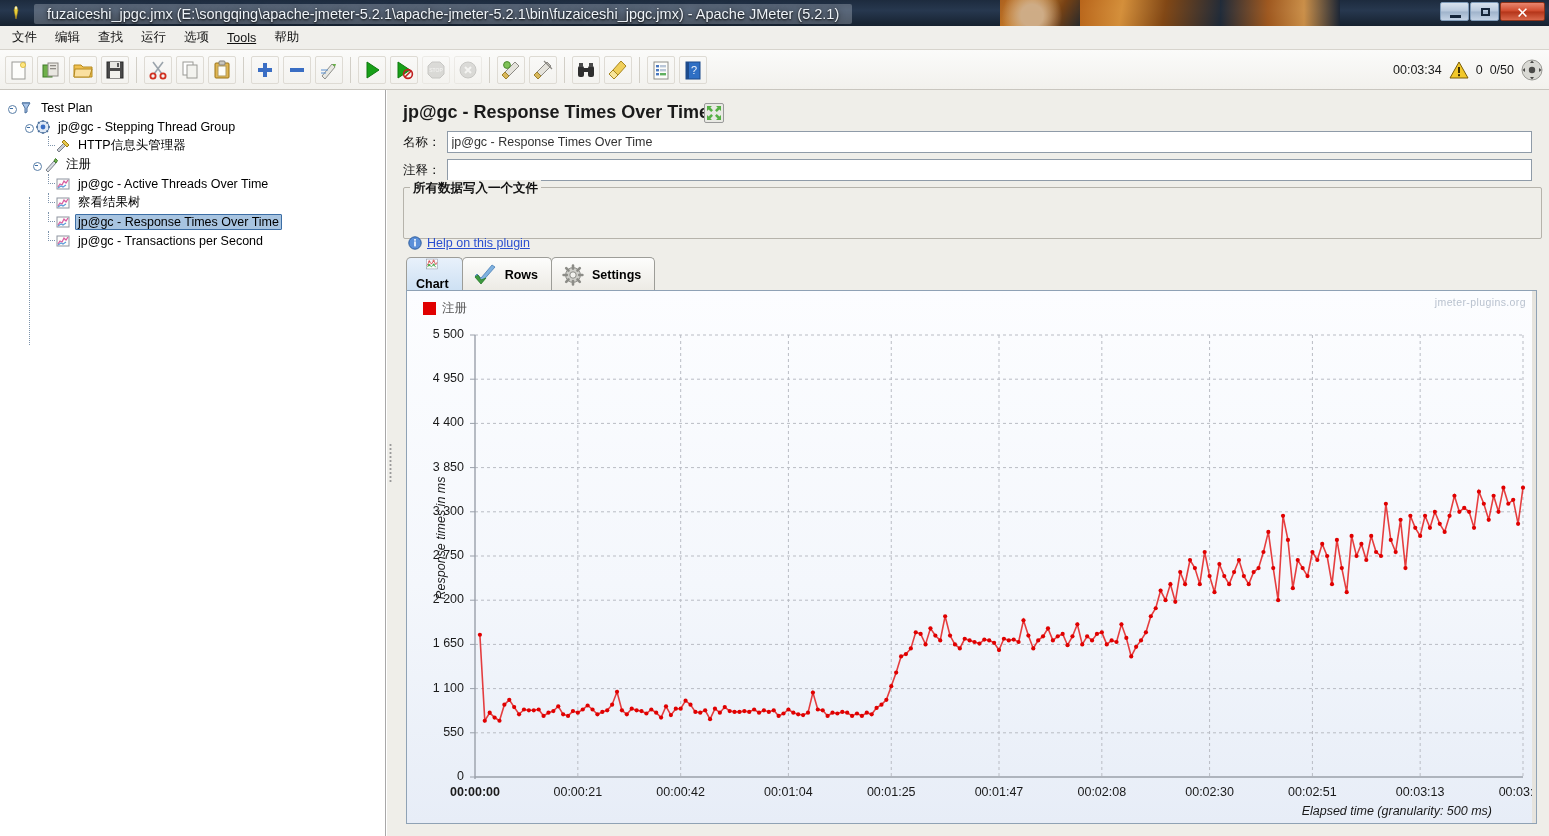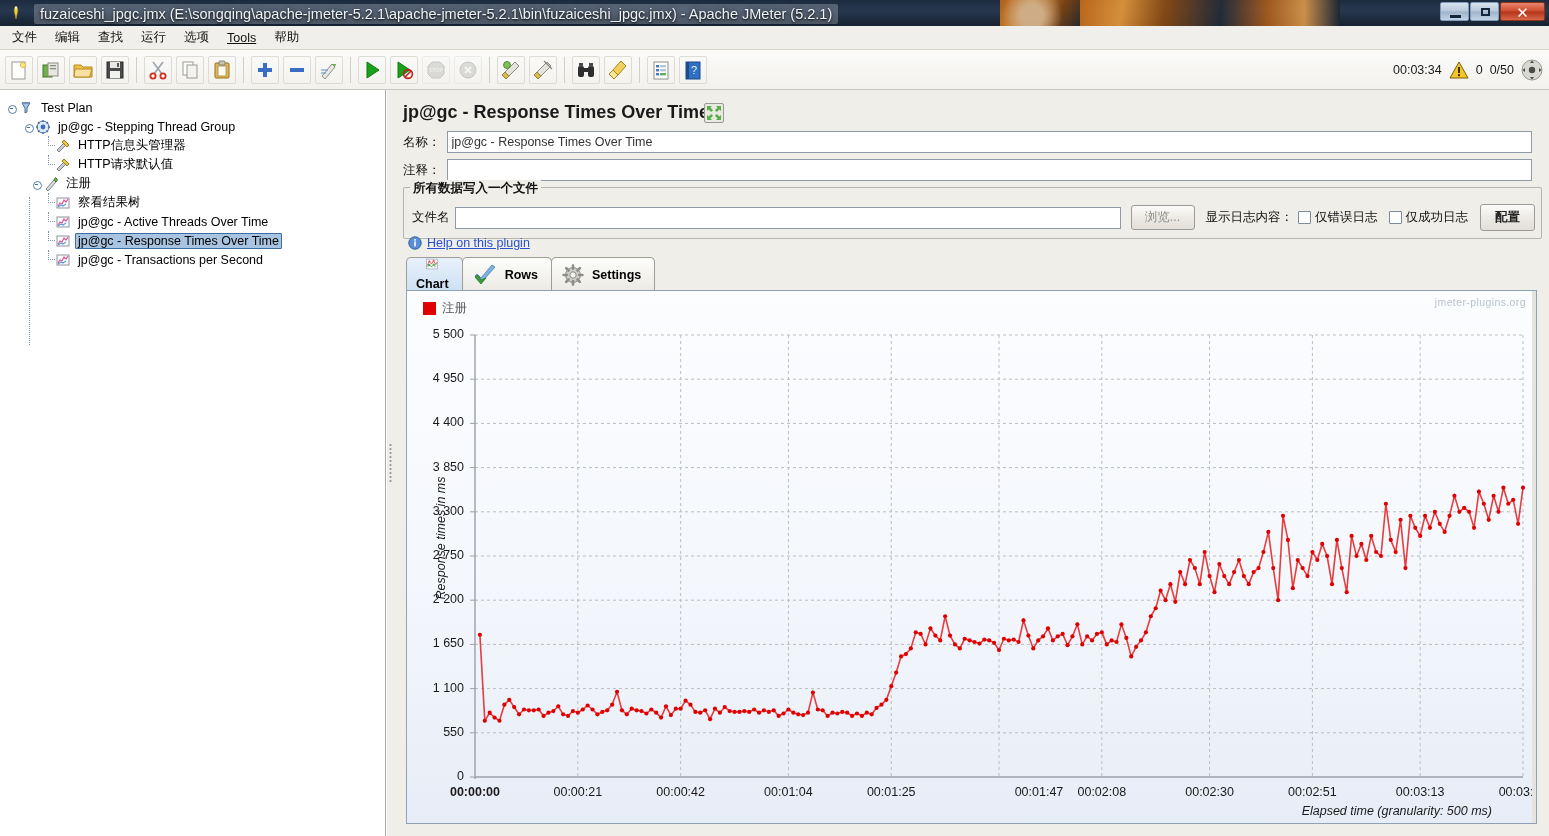--- a/index.html
+++ b/index.html
@@ -31,21 +31,21 @@
   }
   #titlebar .photo3{
     position:absolute; left:1220px; top:0; width:120px; height:26px;
     background:linear-gradient(90deg,#1f2a38 0%,#b5601a 40%,#e8a04a 70%,#1b2433 100%);
     opacity:.85;
   }
   #title-text{
     position:absolute; left:34px; top:4px; height:20px; line-height:20px;
     font-size:14.5px; color:#eef3f8; white-space:nowrap;
     text-shadow:0 1px 2px rgba(0,0,0,.9), 0 0 6px rgba(0,0,0,.7);
-    background:rgba(210,216,224,0.30); padding:0 6px; border-radius:2px;
+    background:rgba(210,216,224,0.30); padding:0 13px; border-radius:2px;
   }
   #app-icon{
     position:absolute; left:8px; top:5px; width:16px; height:16px;
   }
   .winbtns{ position:absolute; right:4px; top:2px; display:flex; gap:1px; }
   .winbtn{
     width:29px; height:19px; border:1px solid #7f9bb9;
     background:linear-gradient(180deg,#d9e3ee 0%,#b7c7db 48%,#9fb3cb 52%,#c3d2e4 100%);
     border-radius:2px; position:relative; cursor:default;
   }
@@ -484,30 +484,20 @@
       <span class="t-elbow"></span>
       <span class="t-icon">
         <svg width="16" height="16" viewBox="0 0 16 16">
           <path d="M2 12 L9 5 L11 7 L4 14 Z" fill="#c9cdd4" stroke="#7c828b"></path>
           <path d="M9 2 L14 7 L12 9 L7 4 Z" fill="#e8c84a" stroke="#9c7d14"></path>
         </svg>
       </span>
       <span class="tnode-label">HTTP信息头管理器</span>
     </div>
 
-    <div class="tree-row" style="padding-left:43px;">
-      <span class="t-elbow"></span>
-      <span class="t-icon">
-        <svg width="16" height="16" viewBox="0 0 16 16">
-          <path d="M2 12 L9 5 L11 7 L4 14 Z" fill="#c9cdd4" stroke="#7c828b"></path>
-          <path d="M9 2 L14 7 L12 9 L7 4 Z" fill="#e8c84a" stroke="#9c7d14"></path>
-        </svg>
-      </span>
-      <span class="tnode-label">HTTP请求默认值</span>
-    </div>
 
     <div class="tree-row" style="padding-left:31px;">
       <span class="t-handle plus"></span>
       <span class="t-icon">
         <svg width="16" height="16" viewBox="0 0 16 16">
           <path d="M3 13 L11 4 L13 6 L5 15 Z" fill="#d7dce3" stroke="#7c828b"></path>
           <path d="M11 4 L13 6 L14.5 3.5 L12.5 1.5 Z" fill="#6cb24a" stroke="#3f7a28"></path>
         </svg>
       </span>
       <span class="tnode-label">注册</span>
@@ -515,33 +505,33 @@
 
     <div class="tree-row" style="padding-left:43px;">
       <span class="t-elbow"></span>
       <span class="t-icon">
         <svg width="16" height="16" viewBox="0 0 16 16">
           <rect x="2" y="3" width="12" height="10" fill="#fdfdfb" stroke="#8d93a0"></rect>
           <polyline points="3,11 5,8 7,9 9,5 11,7 13,4" fill="none" stroke="#d85ca0" stroke-width="1.3"></polyline>
           <polyline points="3,12 6,10 8,11 11,9" fill="none" stroke="#5a9ad8" stroke-width="1.1"></polyline>
         </svg>
       </span>
-      <span class="tnode-label">察看结果树</span>
+      <span class="tnode-label">jp@gc - Active Threads Over Time</span>
     </div>
 
     <div class="tree-row" style="padding-left:43px;">
       <span class="t-elbow"></span>
       <span class="t-icon">
         <svg width="16" height="16" viewBox="0 0 16 16">
           <rect x="2" y="3" width="12" height="10" fill="#fdfdfb" stroke="#8d93a0"></rect>
           <polyline points="3,11 5,8 7,9 9,5 11,7 13,4" fill="none" stroke="#d85ca0" stroke-width="1.3"></polyline>
           <polyline points="3,12 6,10 8,11 11,9" fill="none" stroke="#5a9ad8" stroke-width="1.1"></polyline>
         </svg>
       </span>
-      <span class="tnode-label">jp@gc - Active Threads Over Time</span>
+      <span class="tnode-label">察看结果树</span>
     </div>
 
     <div class="tree-row sel" style="padding-left:43px;">
       <span class="t-elbow"></span>
       <span class="t-icon">
         <svg width="16" height="16" viewBox="0 0 16 16">
           <rect x="2" y="3" width="12" height="10" fill="#fdfdfb" stroke="#8d93a0"></rect>
           <polyline points="3,11 5,8 7,9 9,5 11,7 13,4" fill="none" stroke="#d85ca0" stroke-width="1.3"></polyline>
           <polyline points="3,12 6,10 8,11 11,9" fill="none" stroke="#5a9ad8" stroke-width="1.1"></polyline>
         </svg>
@@ -584,31 +574,20 @@
     </div>
 
     <div class="field-row" style="left:9px; top:69px; width:1139px;">
       <span class="field-label">注释：</span>
       <input class="txtinput" style="width: 1085px; margin-left: 6px;" value="">
     </div>
 
     <div id="groupbox"></div>
     <div id="groupbox-title">所有数据写入一个文件</div>
 
-    <div class="field-row" style="left:18px; top:114px;">
-      <span class="field-label">文件名</span>
-      <input class="txtinput" style="width: 666px; margin-left: 5px;" value="">
-      <button class="jbtn" style="width:64px; margin-left:10px; color:#8d8d88;">浏览...</button>
-      <span class="field-label" style="margin-left:11px;">显示日志内容：</span>
-      <span class="chk" style="margin-left:5px;"></span>
-      <span class="field-label" style="margin-left:4px;">仅错误日志</span>
-      <span class="chk" style="margin-left:11px;"></span>
-      <span class="field-label" style="margin-left:4px;">仅成功日志</span>
-      <button class="jbtn" style="margin-left:12px; padding:4px 14px; font-weight:bold;">配置</button>
-    </div>
 
     <div id="helplink" style="left:14px; top:146px;">
       <svg width="14" height="14" viewBox="0 0 14 14">
         <circle cx="7" cy="7" r="6.2" fill="#5b8fd8" stroke="#2f5e9e"></circle>
         <rect x="6.2" y="5.4" width="1.6" height="5" fill="#fff"></rect>
         <rect x="6.2" y="3" width="1.6" height="1.7" fill="#fff"></rect>
       </svg>
       <a href="#">Help on this plugin</a>
     </div>
 
@@ -911,21 +890,21 @@
           <div class="ylab" style="right: 1072px; top: 212.8px;">3 300</div>
           <div class="ylab" style="right: 1072px; top: 168.6px; margin-left: 48px;">3 850</div>
           <div class="ylab" style="right: 1072px; top: 124.4px;">4 400</div>
           <div class="ylab" style="right: 1072px; top: 80.2px;">4 950</div>
           <div class="ylab" style="right: 1072px; top: 36px;">5 500</div>
           <div class="xlab" style="left: 38px; top: 494px; width: 60px; text-align: center; font-weight: bold;">00:00:00</div>
           <div class="xlab" style="left: 140.841px; top: 494px; width: 60px; text-align: center;">00:00:21</div>
           <div class="xlab" style="left: 243.682px; top: 494px; width: 60px; text-align: center;">00:00:42</div>
           <div class="xlab" style="left: 351.421px; top: 494px; width: 60px; text-align: center;">00:01:04</div>
           <div class="xlab" style="left: 454.262px; top: 494px; width: 60px; text-align: center;">00:01:25</div>
-          <div class="xlab" style="left: 562px; top: 494px; width: 60px; text-align: center; margin-left: 40px;">00:01:47</div>
+          <div class="xlab" style="left: 562px; top: 494px; width: 60px; text-align: center;">00:01:47</div>
           <div class="xlab" style="left: 664.841px; top: 494px; width: 60px; text-align: center;">00:02:08</div>
           <div class="xlab" style="left: 772.579px; top: 494px; width: 60px; text-align: center;">00:02:30</div>
           <div class="xlab" style="left: 875.421px; top: 494px; width: 60px; text-align: center;">00:02:51</div>
           <div class="xlab" style="left: 983.159px; top: 494px; width: 60px; text-align: center;">00:03:13</div>
           <div class="xlab" style="left: 1086px; top: 494px; width: 60px; text-align: center;">00:03:34</div>
         </div>
       <div class="scrollbar-v"></div>
     </div>
 
   </div>

